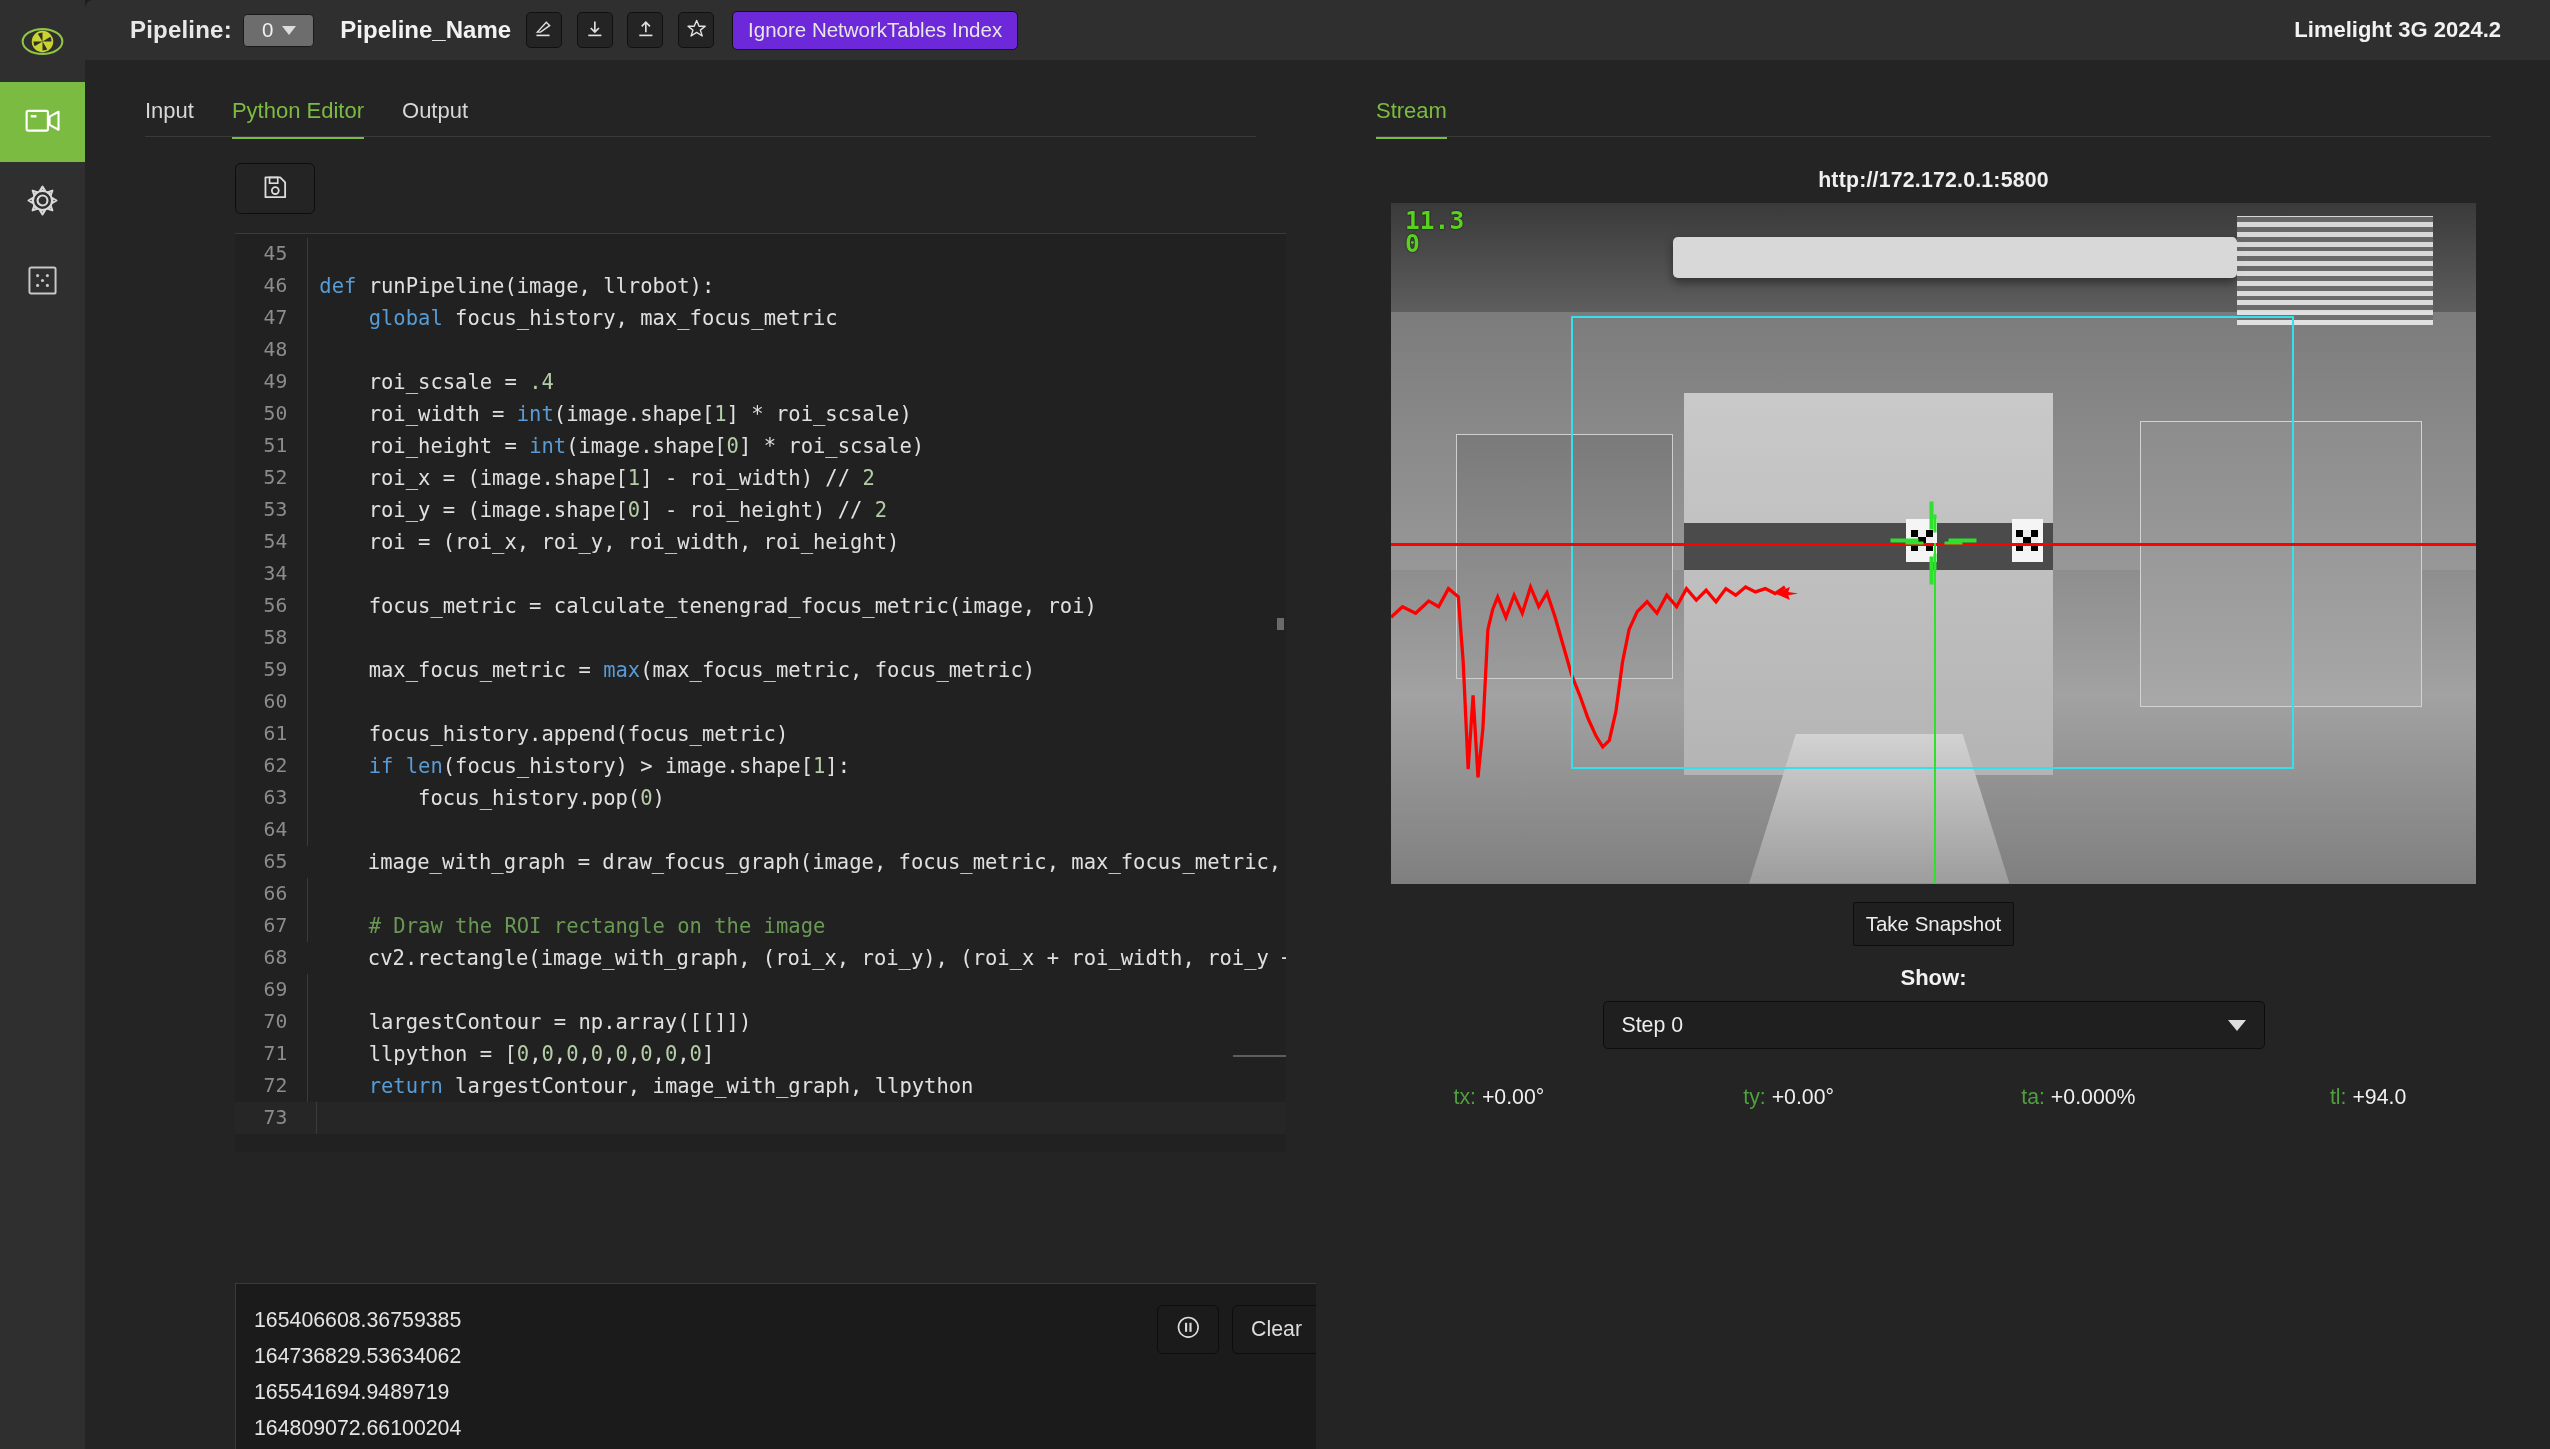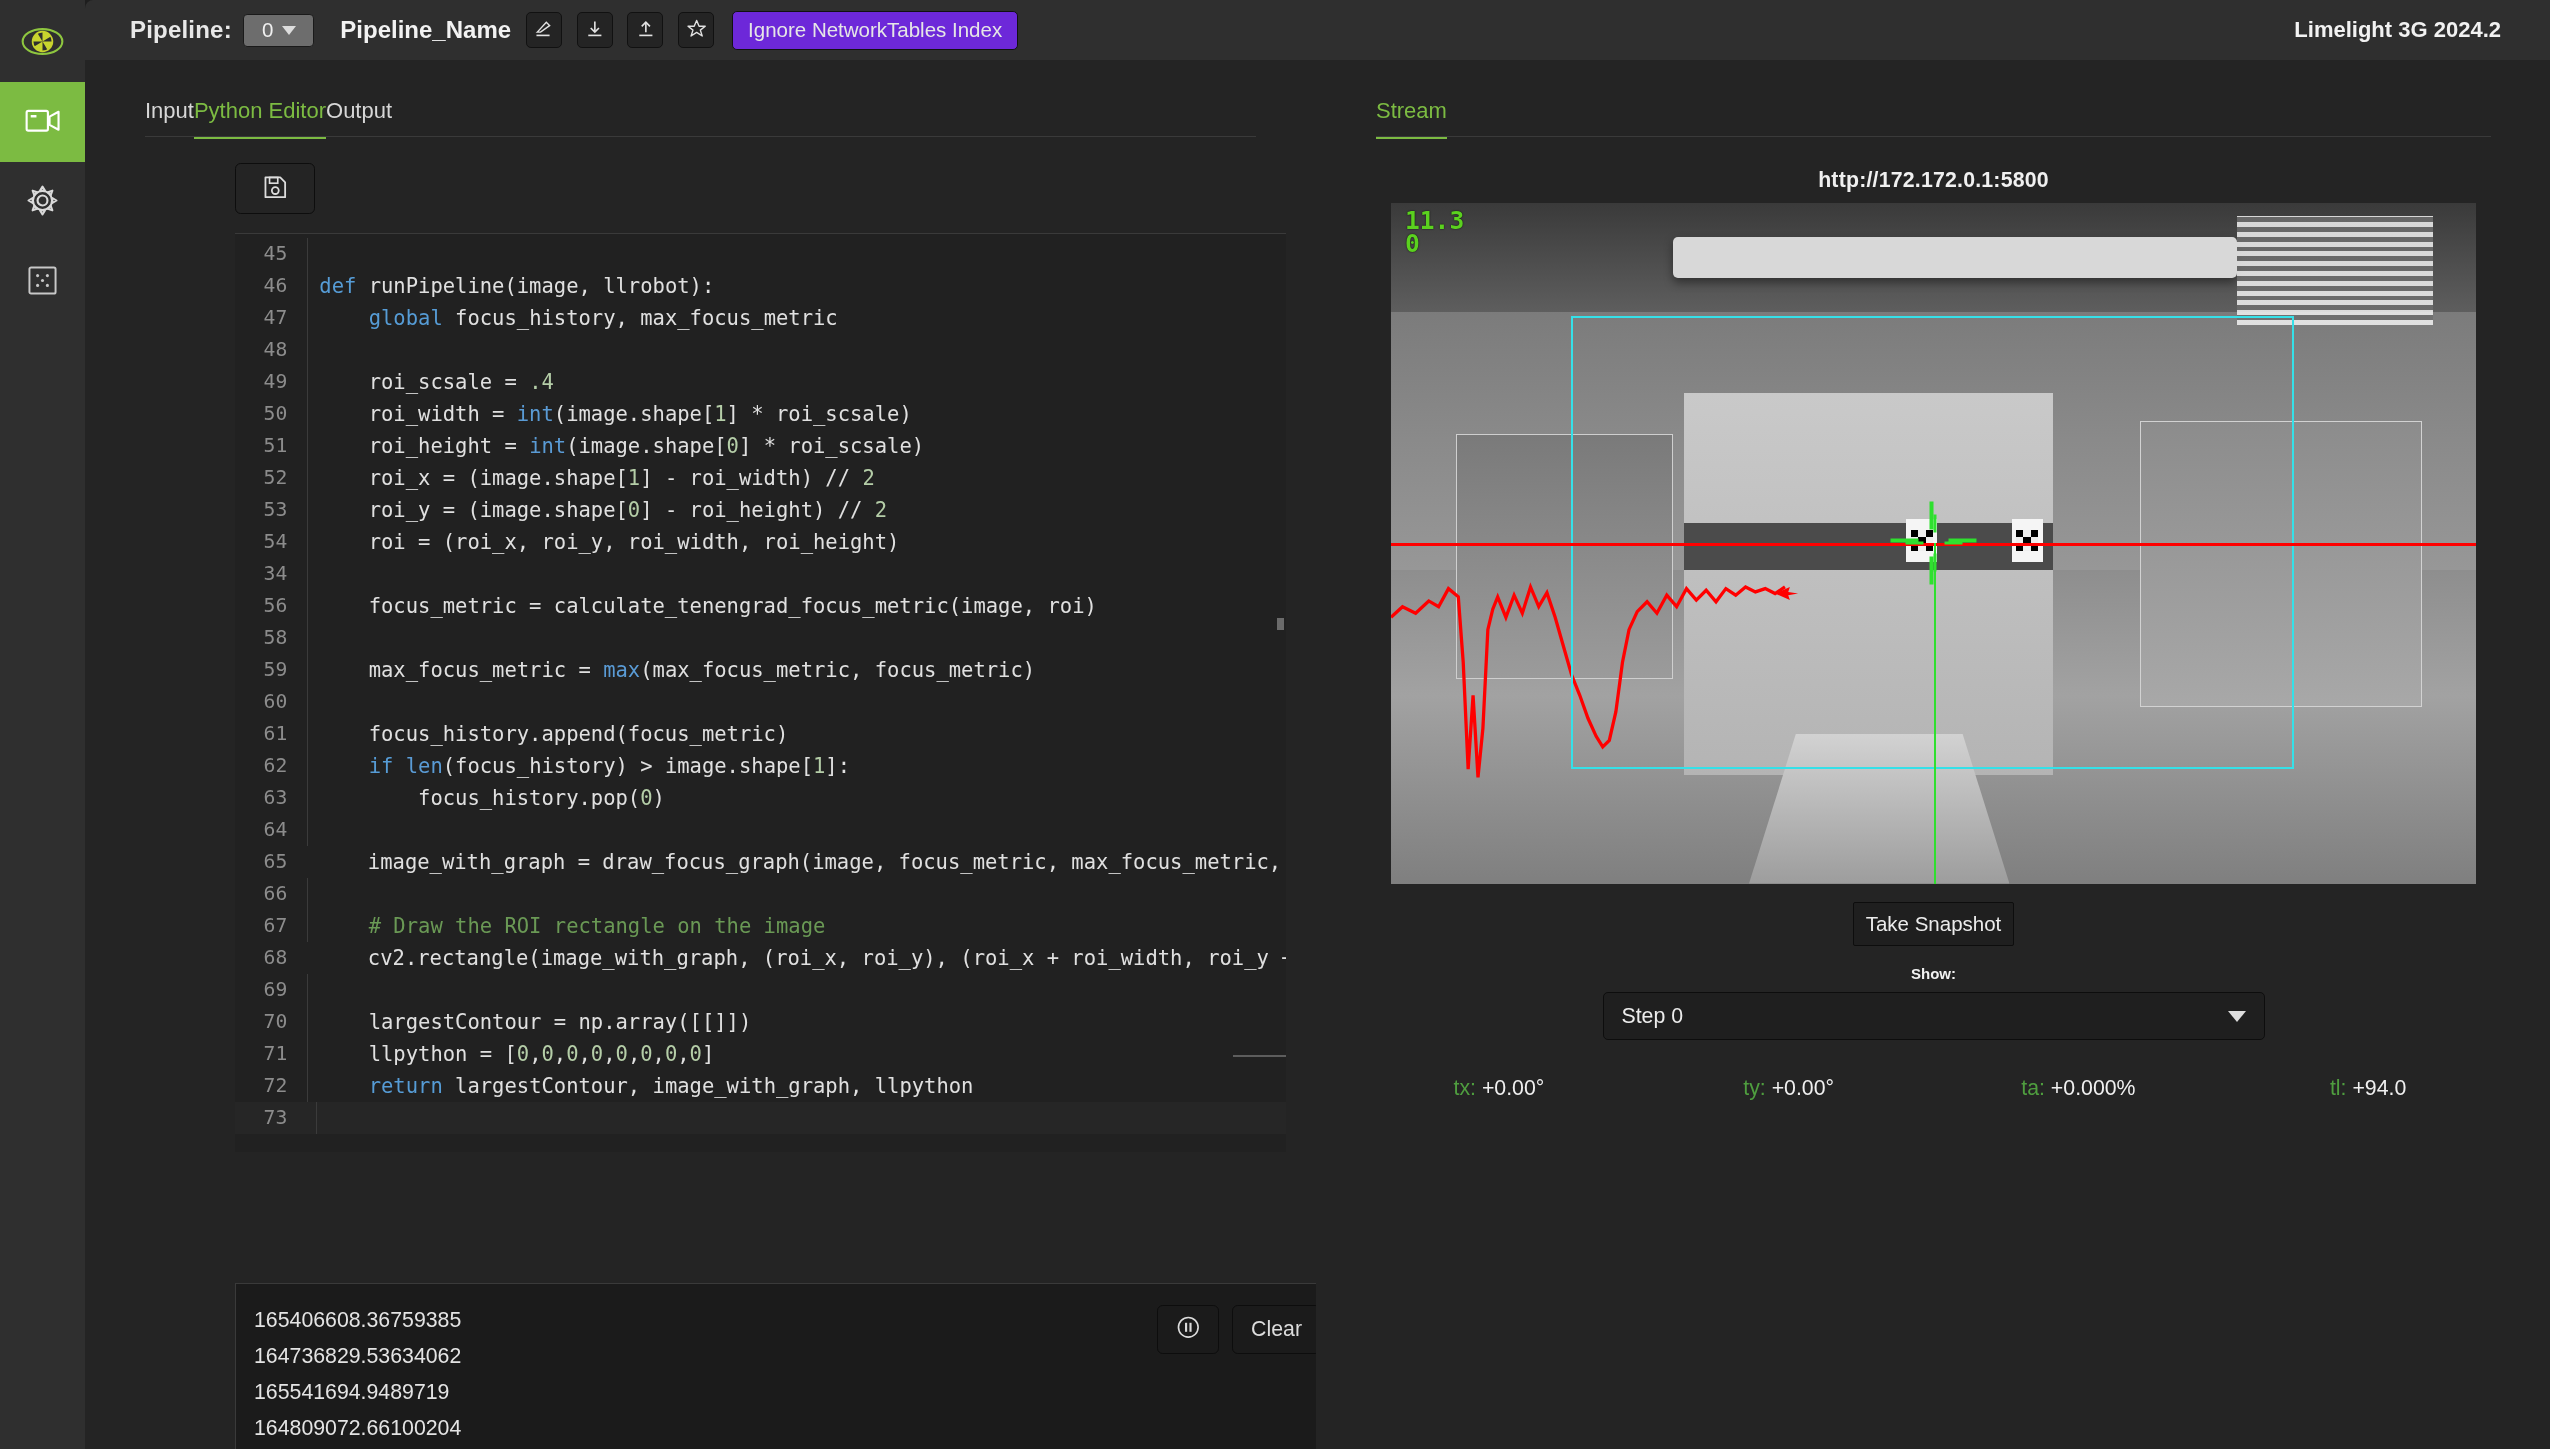--- a/index.html
+++ b/index.html
@@ -76,21 +76,21 @@
     background: #242424;
   }
   .right-col {
     position: absolute; left: 1316px; top: 60px;
     width: 1235px; height: 1390px;
     background: #242424;
   }
 
   
   .tabs {
-    display: flex; align-items: flex-end; 
+    display: flex; align-items: flex-end; gap: 38px;
     padding-left: 60px; height: 79px;
   }
   .tab {
     font-size: 22px; color: #d7d7d7; padding-bottom: 12.3px;
     border-bottom: 3.3px solid transparent; cursor: pointer;
   }
   .tab.active { color: #7cbb42; border-bottom-color: #7cbb42; }
   .tabs-rule {
     margin: 0 60px 0 60px; height: 0.8px; background: #3a3a3a;
     position: relative; top: -3.3px;
@@ -264,21 +264,21 @@
   }
   .focus-graph { position:absolute; left:0; top:0; width:100%; height:100%; }
 
   .snap-btn {
     margin: 18px auto 0 auto; width: 161px; height: 44px;
     background:#1f1f1f; border:0.8px solid #0d0d0d; border-radius:2px;
     color:#ececec; font-size:20.5px;
     display:flex;align-items:center;justify-content:center;cursor:pointer;
   }
   .show-label {
-    text-align:center; color:#f2f2f2; font-size:15px; font-weight:700;
+    text-align:center; color:#f2f2f2; font-size:22px; font-weight:700;
     margin-top: 19.7px;
   }
   .show-select {
     margin: 9.8px auto 0 auto; width: 662px; height: 48px;
     background:#1f1f1f; border:0.8px solid #0d0d0d; border-radius:4.9px;
     color:#ececec; font-size:21.3px;
     display:flex; align-items:center; padding:0 18px; cursor:pointer;
   }
   .show-select .chev2 {
     margin-left:auto; width:0;height:0;

